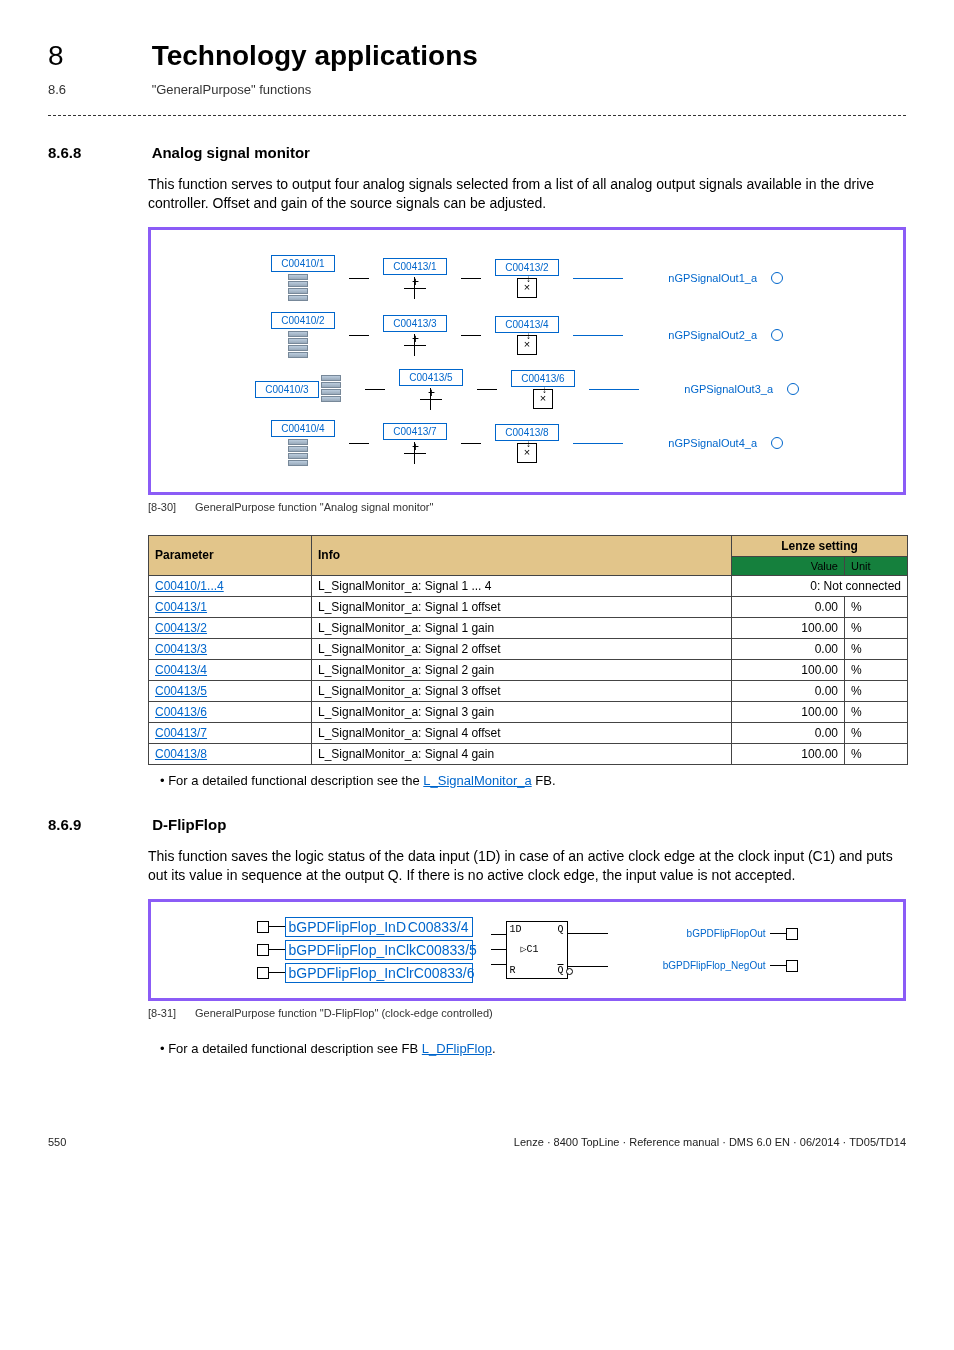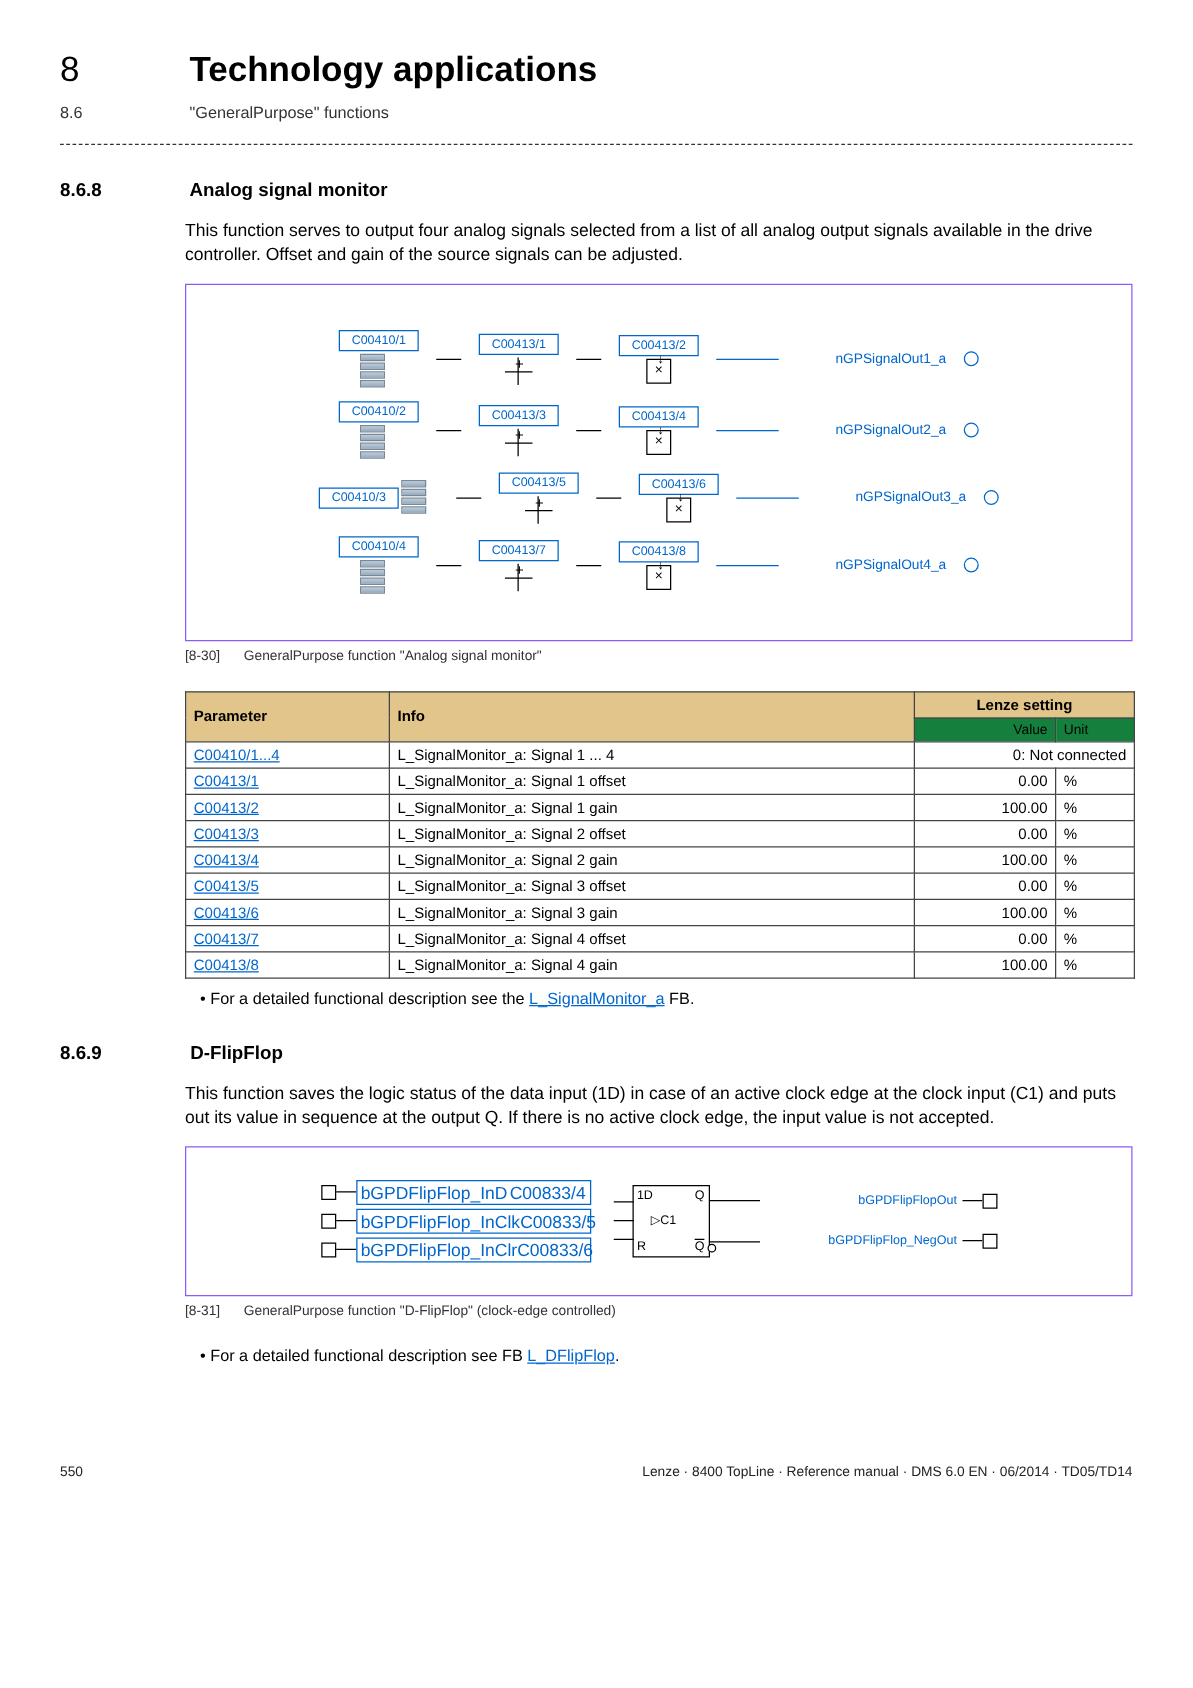--- a/index.html
+++ b/index.html
@@ -19,22 +19,22 @@
   .dashed-divider {
     border: none;
     border-top: 1.5px dashed #333;
     margin: 18px 0 28px 0;
   }
   .section-heading { font-size: 15px; font-weight: bold; margin-bottom: 14px; }
   .section-heading .num { display: inline-block; width: 100px; }
   .body-text { margin-left: 100px; font-size: 14px; line-height: 1.35; margin-bottom: 14px; }
   .figure-box {
     margin-left: 100px;
-    border: 1px solid #8b5cf6;
-    padding: 26px 0;
+    border: 3px solid #8b5cf6;
+    padding: 15px 0;
     background: #fff;
     position: relative;
     margin-bottom: 6px;
   }
   .figure-caption {
     margin-left: 100px;
     font-size: 11px;
     color: #333;
     margin-bottom: 22px;
   }
@@ -91,21 +91,21 @@
   
   .dff-container { display:flex; align-items:center; justify-content:center; gap:18px; }
   .dff-inputs { display:flex; flex-direction:column; gap:3px; }
   .dff-inrow { display:flex; align-items:center; gap:0; }
   .dff-term { width:10px; height:10px; border:1px solid #000; background:#fff; }
   .dff-wire { width:16px; height:1px; background:#000;}
   .dff-label-box { border:1px solid #0066cc; font-size:14px; padding:1px 3px; display:flex; width:180px; justify-content:space-between; align-items:center;}
   .dff-label-box .name { color:#0066cc; }
   .dff-label-box .code { color:#0066cc; }
   .dff-block { border:1px solid #000; width:60px; height:56px; position:relative; font-size:10px;}
-  .dff-block .pin { position:absolute; }
+  .dff-block .pin { position:absolute;font-family:Liberation Mono, monospace; }
   .dff-outrow { display:flex; align-items:center; gap:0;}
   .dff-outlabel { color:#0066cc; font-size:10px; min-width:140px; text-align:right; padding-right:4px;}
   .dff-outputs { display:flex; flex-direction:column; gap:20px;}
 
   .footer {
     display:flex; justify-content:space-between;
     font-size:11px; color:#222;
     margin-top:80px;
   }
 </style>

